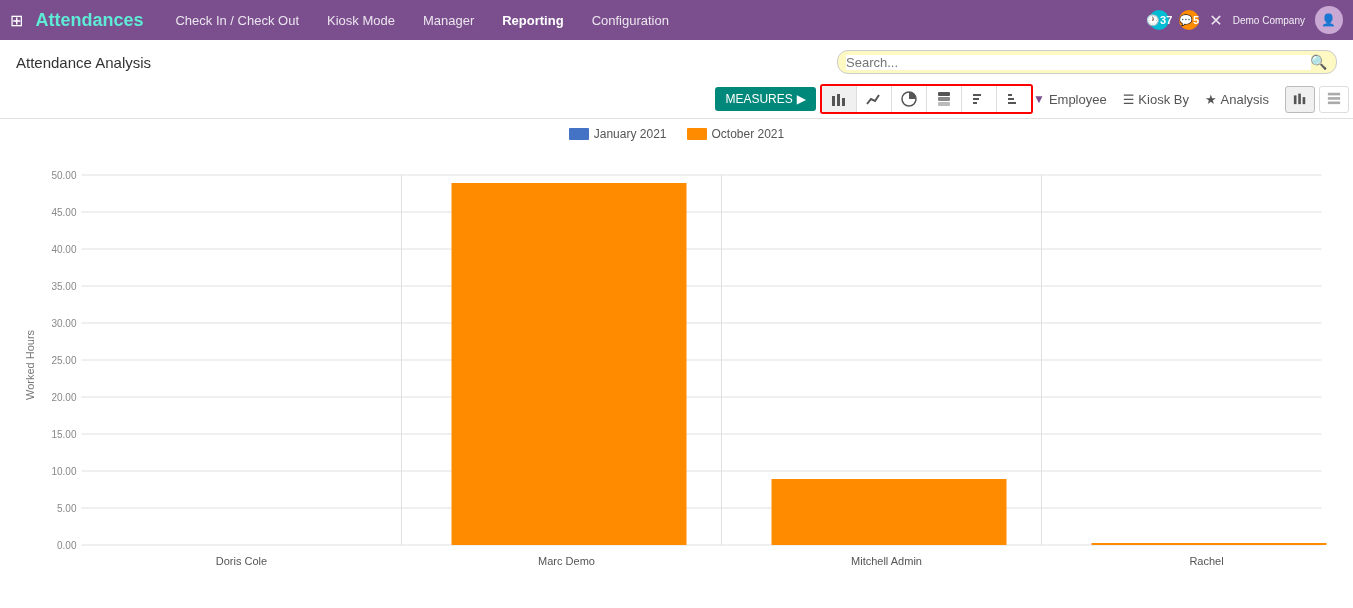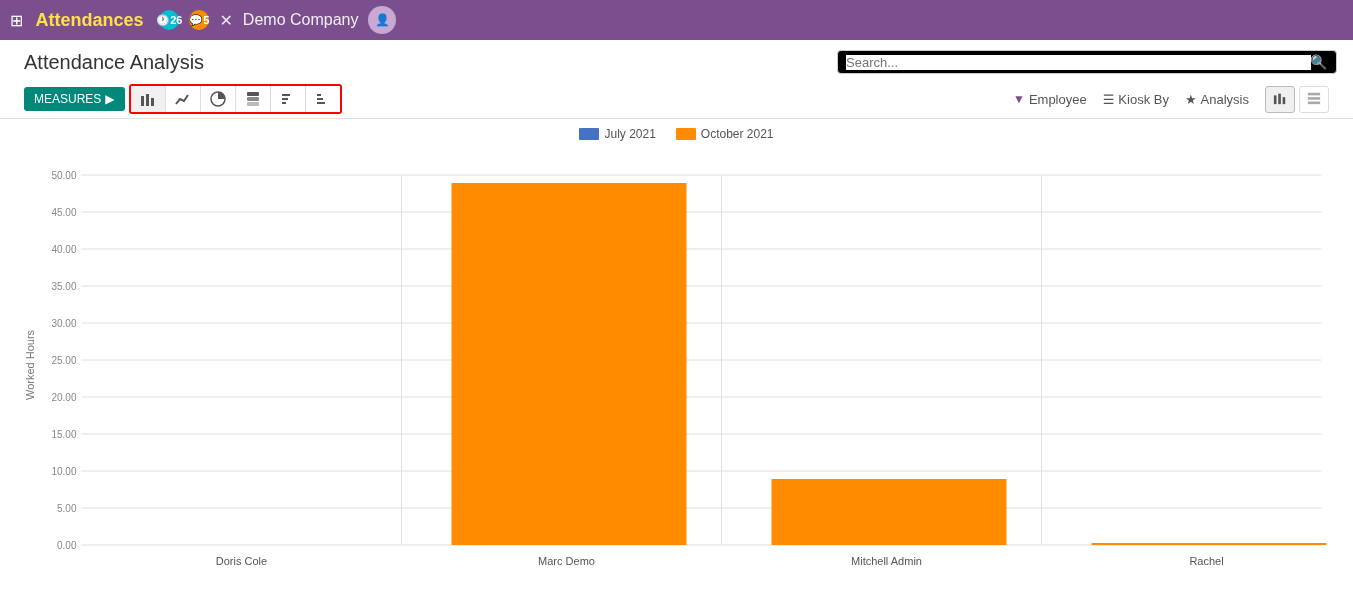--- a/index.html
+++ b/index.html
@@ -15,22 +15,22 @@
       color: #fff;
     }
     .navbar-grid-icon {
       margin-right: 12px;
       font-size: 16px;
       cursor: pointer;
     }
     .navbar-title {
       font-size: 18px;
       font-weight: bold;
-      color: #fde047;
-      margin-right: 16px;
+      color: #5eead4;
+      margin-right: 28px;
     }
     .navbar-menu {
       display: flex;
       gap: 20px;
       flex: 1;
     }
     .navbar-menu-item {
       color: rgba(255,255,255,0.85);
       cursor: pointer;
       font-size: 13px;
@@ -53,65 +53,64 @@
     .navbar-badge-orange {
       background: #FF8C00;
     }
     .navbar-icon-btn {
       color: rgba(255,255,255,0.85);
       cursor: pointer;
       font-size: 16px;
     }
     .navbar-company {
       color: rgba(255,255,255,0.9);
-      font-size: 16px;
+      font-size: 10px;
     }
     .navbar-avatar {
       width: 28px; height: 28px;
       border-radius: 50%;
       background: #c9a8d4;
       display: flex; align-items: center; justify-content: center;
       font-size: 12px; color: #fff;
       overflow: hidden;
     }
 
     
     .page-header {
       padding: 10px 16px 6px 16px;
       display: flex;
       align-items: center;
       justify-content: space-between;
     }
     .page-title {
-      font-size: 20px;
+      font-size: 15px;
       font-weight: 500;
       color: #333;
-      margin-left: 8px;
     }
     .search-bar {
       display: flex;
       align-items: center;
       border: 1px solid #ccc;
-      border-radius: 4px;
+      border-radius: 11px;
       padding: 3px 8px;
       width: 500px;
-      background: #000000;
+      background: #fef9c3;
     }
     .search-bar input {
       border: none; outline: none;
       width: 100%; font-size: 13px; color: #555;
     }
     .search-icon { color: #888; font-size: 14px; }
 
     
     .toolbar {
-      padding: 4px 24px;
-      display: flex;
-      align-items: center;
-      justify-content: space-between;
+      padding: 4px 4px;
+      display: flex;
+      align-items: center;
+      justify-content: flex-end;
       border-bottom: 1px solid #e0e0e0;
     }
     .toolbar-left {
       display: flex;
       align-items: center;
       gap: 4px;
     }
     .measures-btn {
       background: #00897B;
       color: #fff;
@@ -194,23 +193,30 @@
       position: relative;
       width: 100%;
     }
   </style>
 </head>
 <body>
 
 <div class="navbar">
   <span class="navbar-grid-icon">⊞</span>
   <span class="navbar-title">Attendances</span>
+  <div class="navbar-menu">
+    <span class="navbar-menu-item">Check In / Check Out</span>
+    <span class="navbar-menu-item">Kiosk Mode</span>
+    <span class="navbar-menu-item">Manager</span>
+    <span class="navbar-menu-item active">Reporting</span>
+    <span class="navbar-menu-item">Configuration</span>
+  </div>
   <div class="navbar-right">
     <span class="navbar-badge">
-      🕐 <span>26</span>
+      🕐 <span>37</span>
     </span>
     <span class="navbar-badge navbar-badge-orange">
       💬 <span>5</span>
     </span>
     <span class="navbar-icon-btn">✕</span>
     <span class="navbar-company">Demo Company</span>
     <div class="navbar-avatar">👤</div>
   </div>
 </div>
 
@@ -300,21 +306,21 @@
       </button>
     </div>
   </div>
 </div>
 
 <div class="chart-container">
 
   <div class="chart-legend">
     <div class="legend-item">
       <div class="legend-color" style="background:#4472C4;"></div>
-      <span>July 2021</span>
+      <span>January 2021</span>
     </div>
     <div class="legend-item">
       <div class="legend-color" style="background:#FF8C00;"></div>
       <span>October 2021</span>
     </div>
   </div>
 
   <div class="chart-svg-wrapper">
     <svg width="100%" height="430" viewBox="0 0 1310 430">
 

